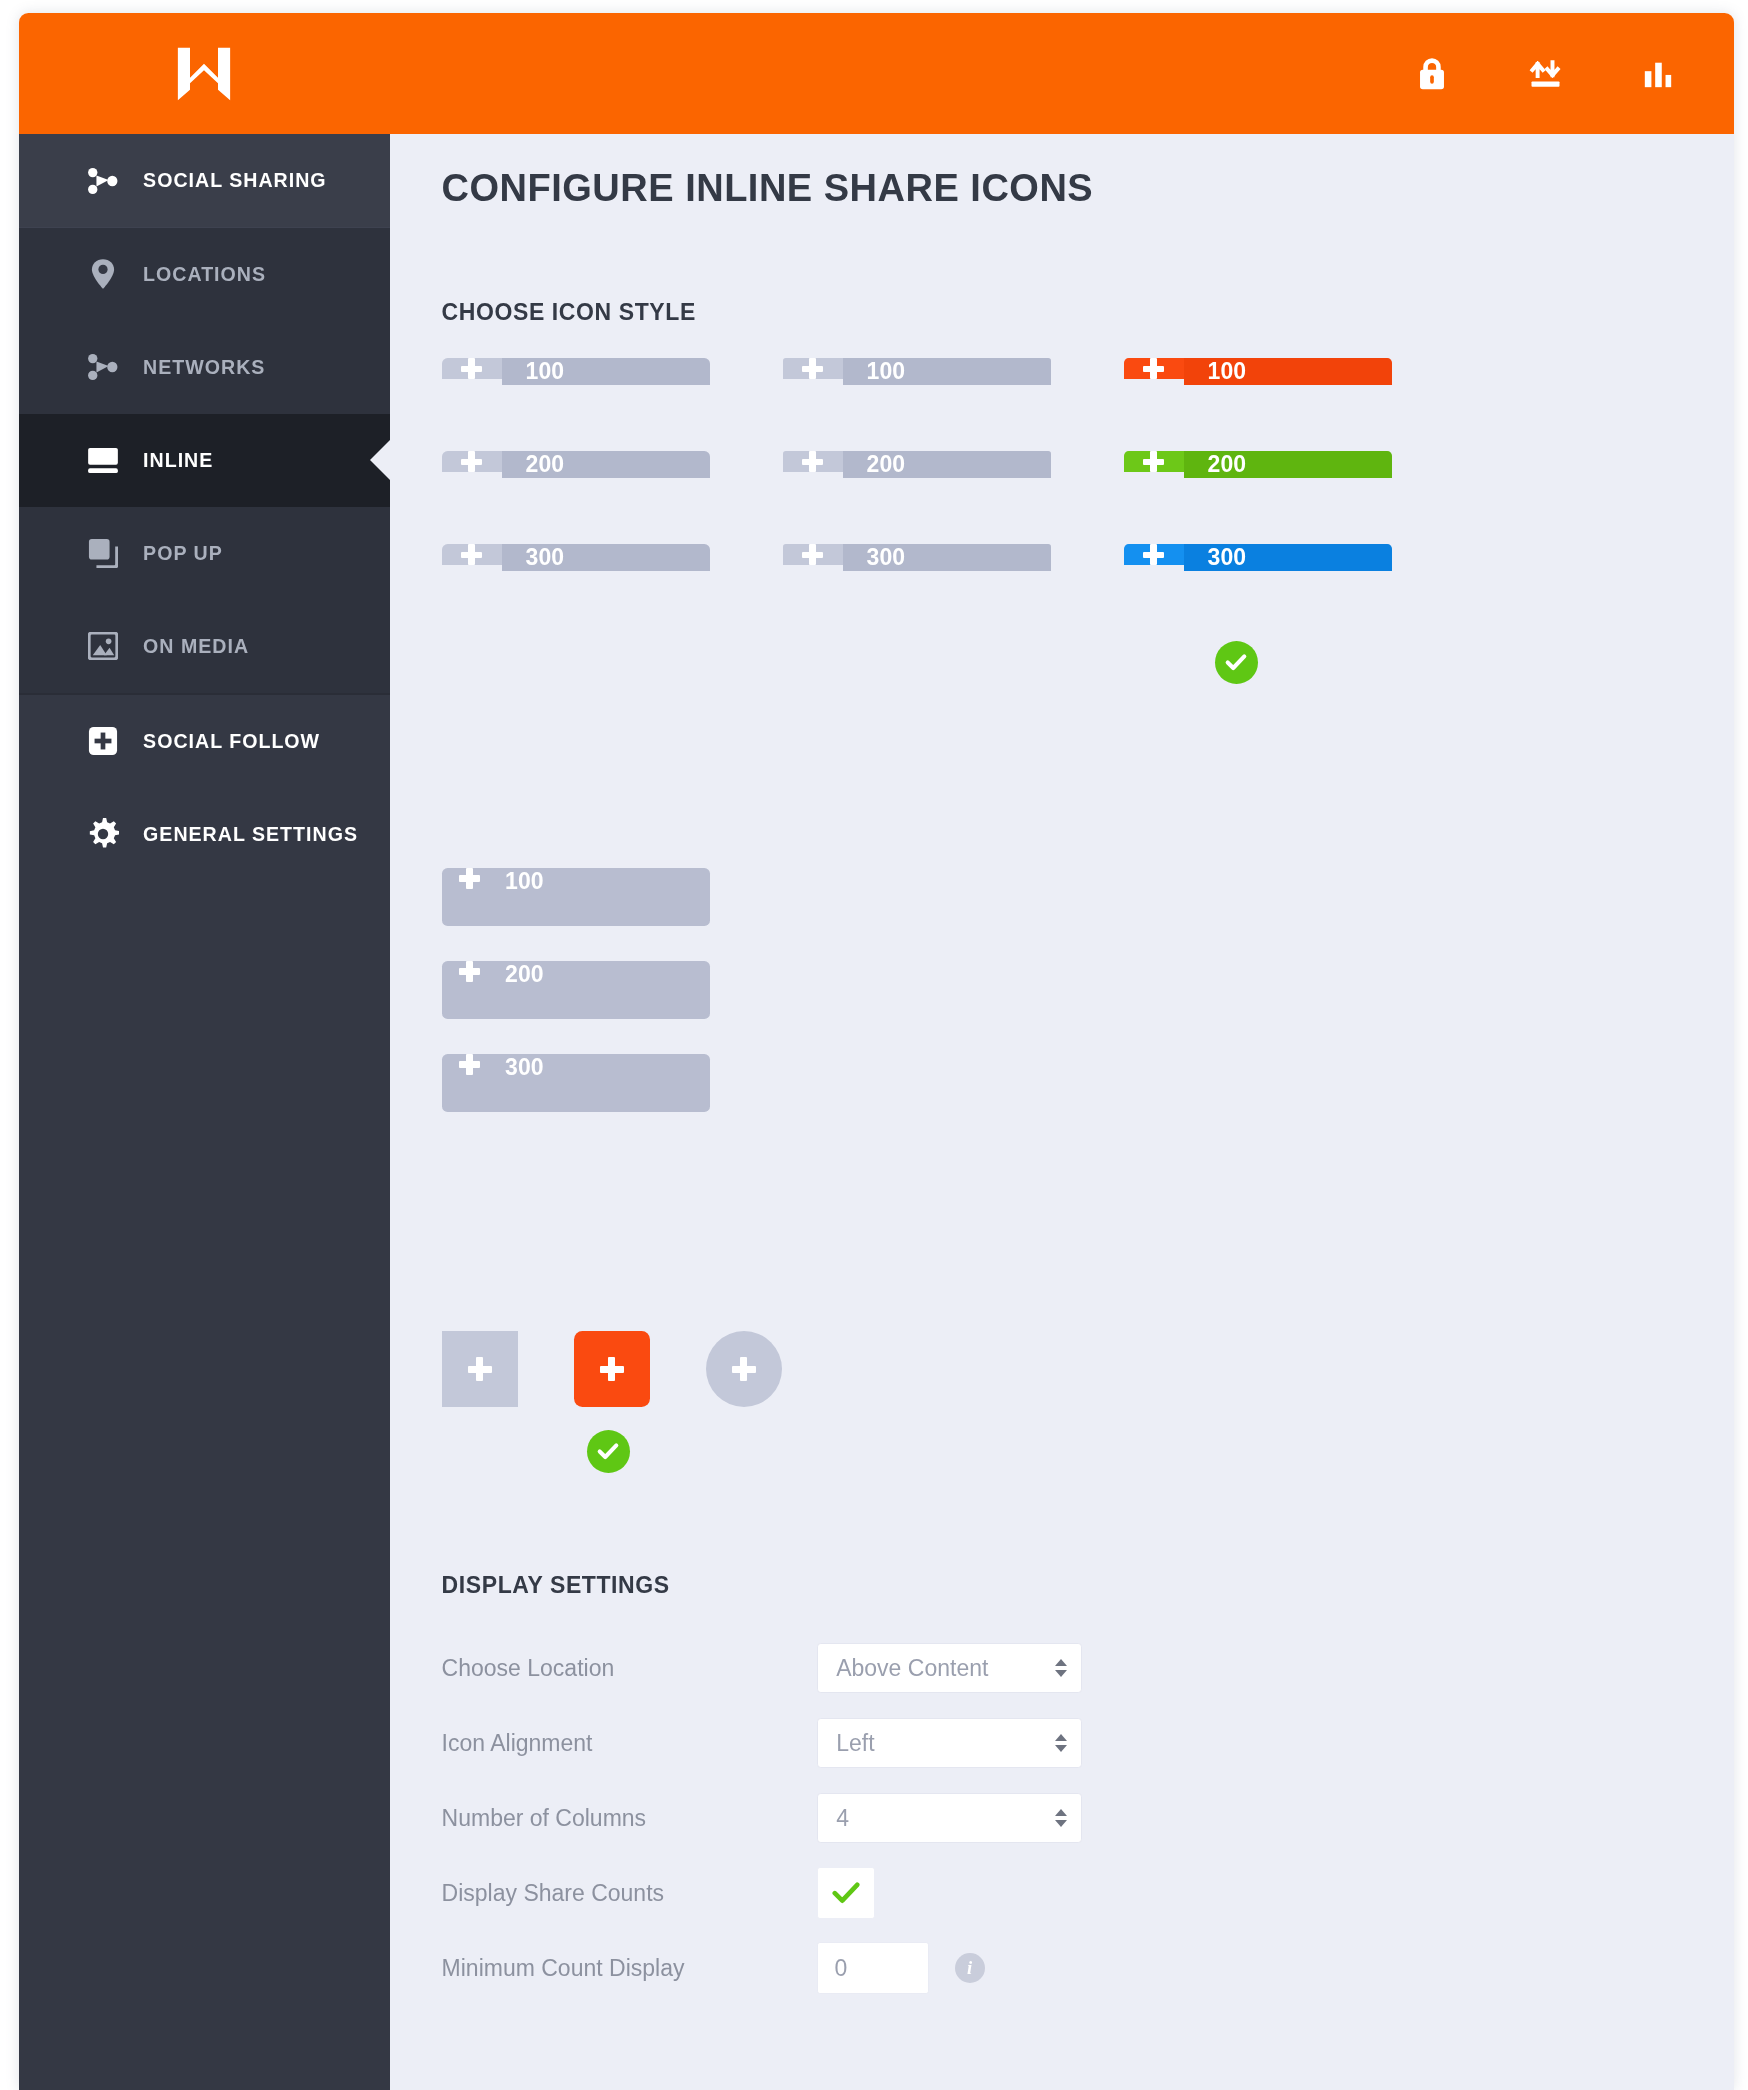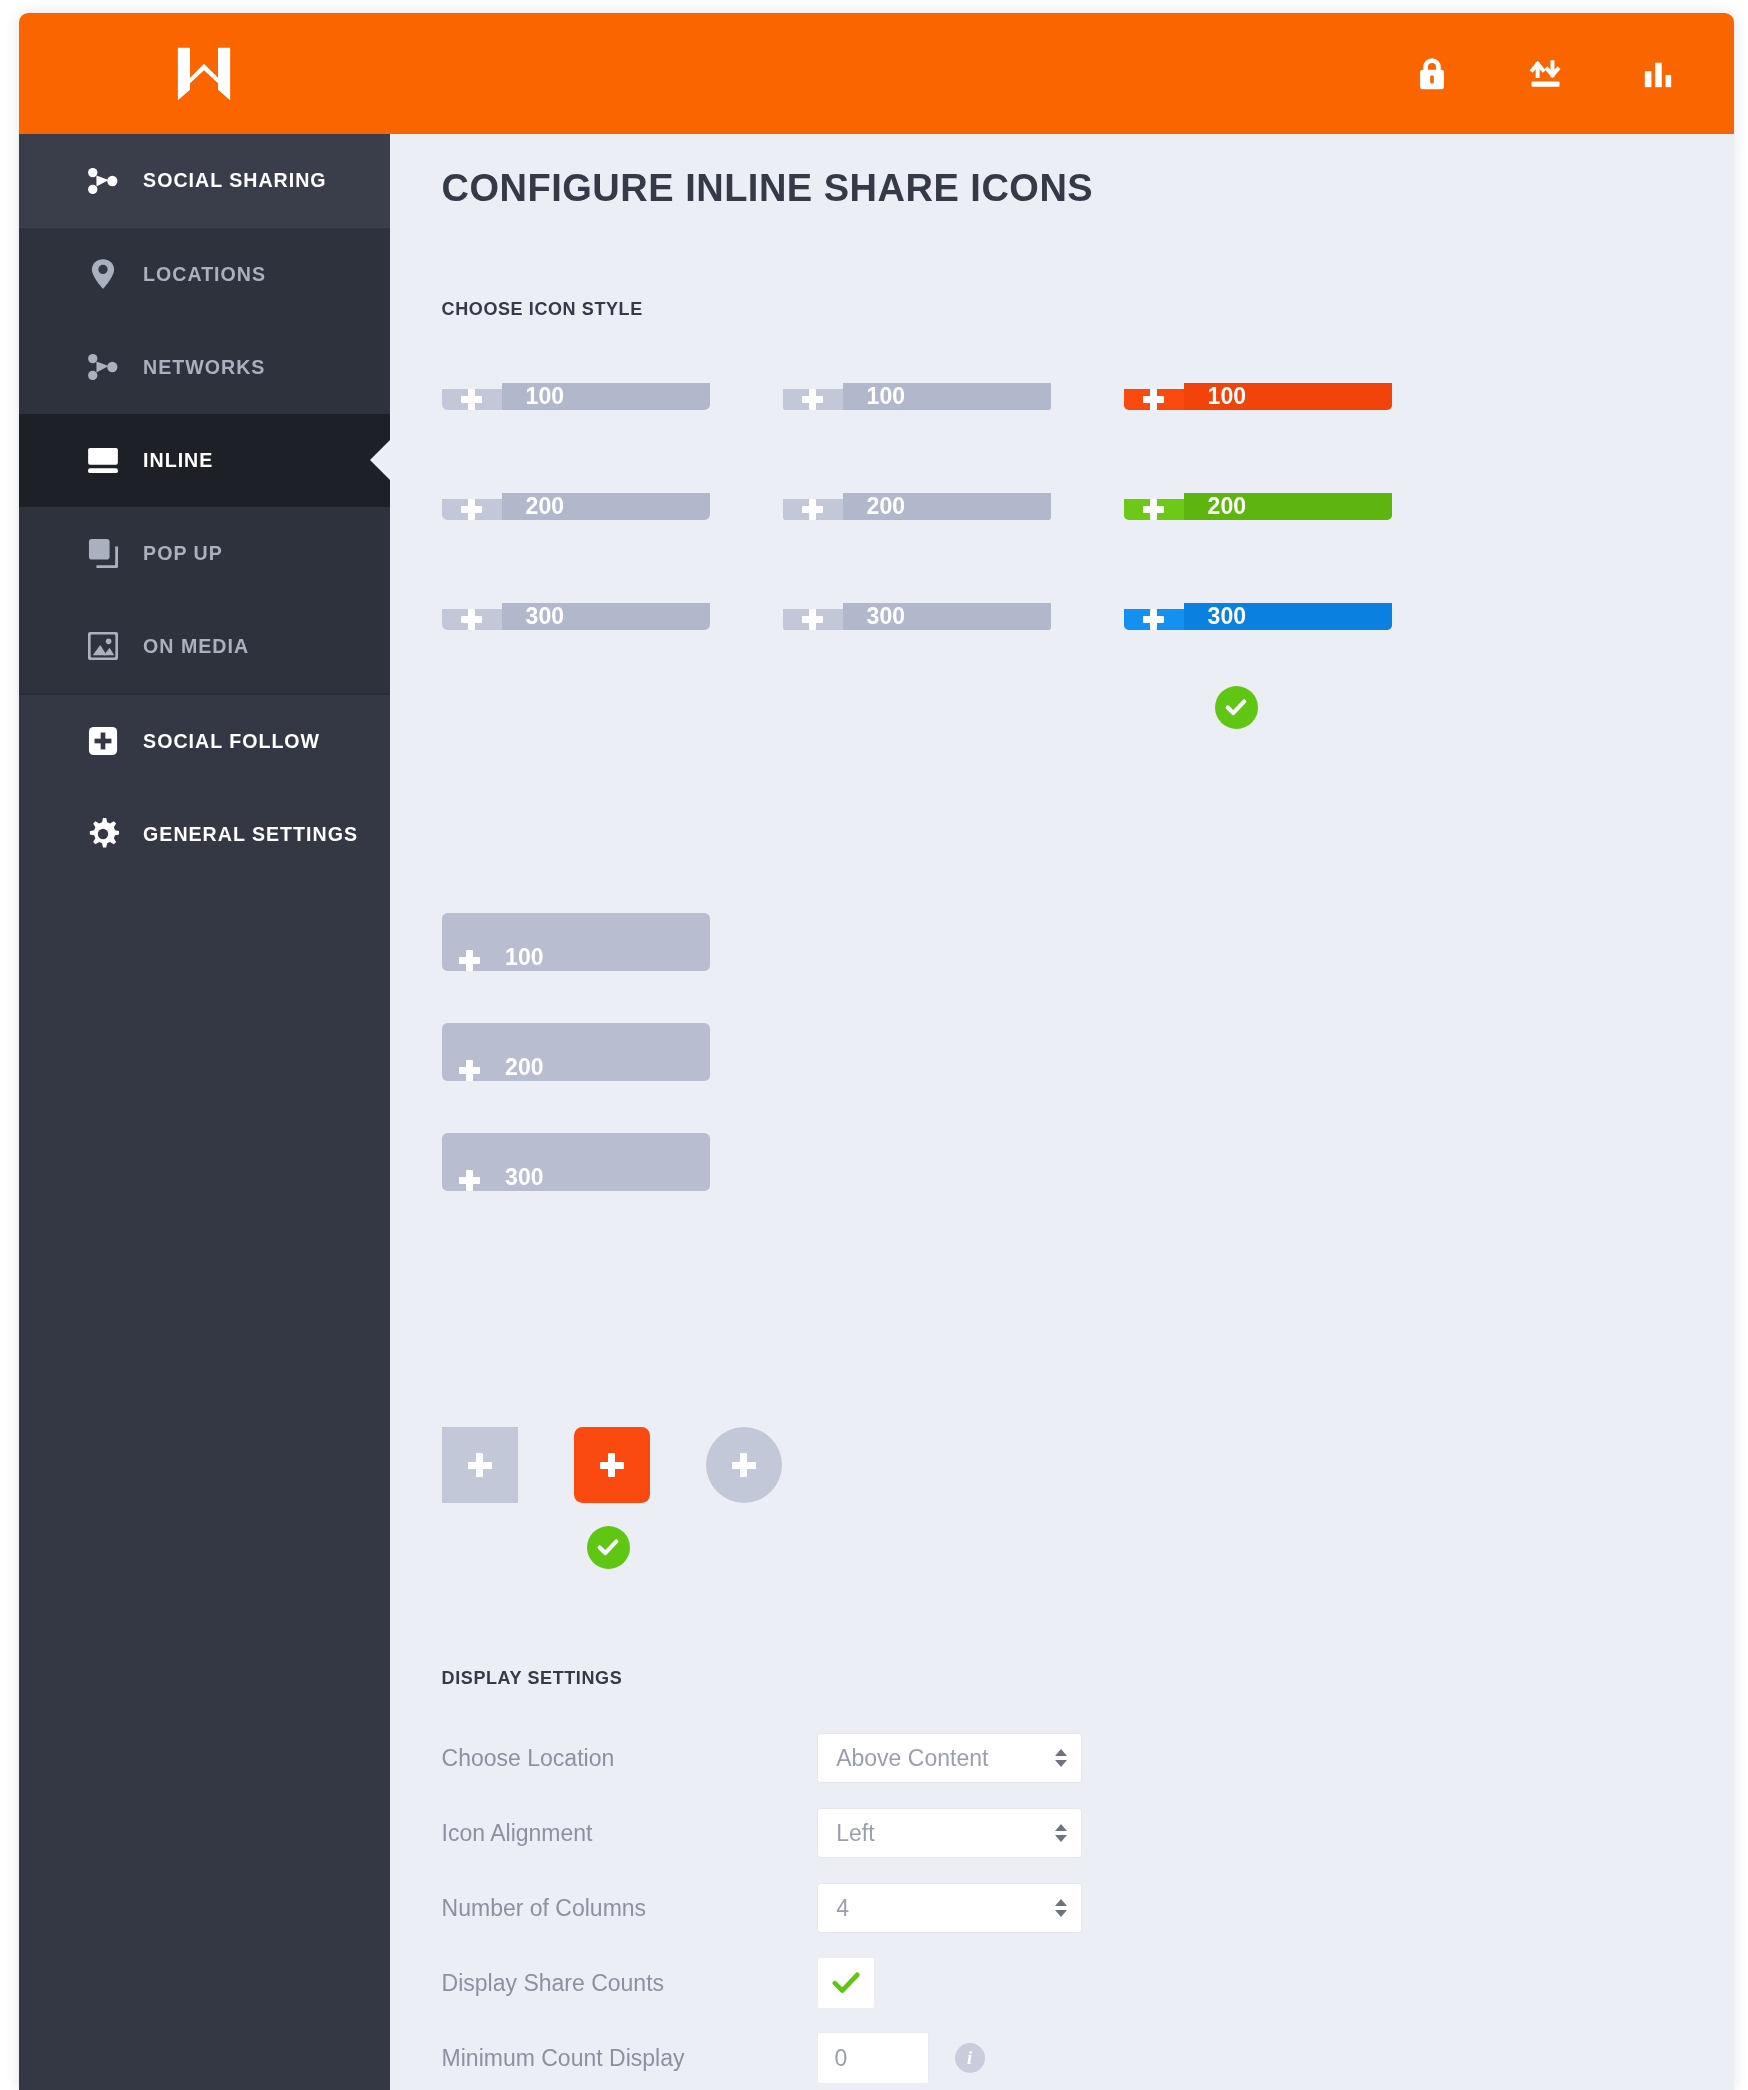--- a/index.html
+++ b/index.html
@@ -142,41 +142,41 @@
     position: relative;
   }
   .page-title {
     font-size: 38px;
     font-weight: bold;
     color: #343a46;
     letter-spacing: 0.5px;
     margin-bottom: 89px;
   }
   .section-head {
-    font-size: 18px;
+    font-size: 23px;
     font-weight: bold;
     color: #343a46;
     letter-spacing: 0.6px;
     margin-bottom: 32px;
   }
 
   
   .style-grid {
     display: flex;
     gap: 0;
     margin-bottom: 9.3px;
   }
   .style-col { width: 341px; }
 
   .sbtn {
     display: flex;
-    align-items: flex-end;
+    align-items: flex-start;
     width: 268px;
     height: 58px;
-    margin-bottom: 52px;
+    margin-bottom: 35px;
     overflow: hidden;
     cursor: pointer;
   }
   .sbtn .part-icon {
     width: 60px;
     min-width: 60px;
     display: flex;
     align-items: center;
     justify-content: center;
   }

